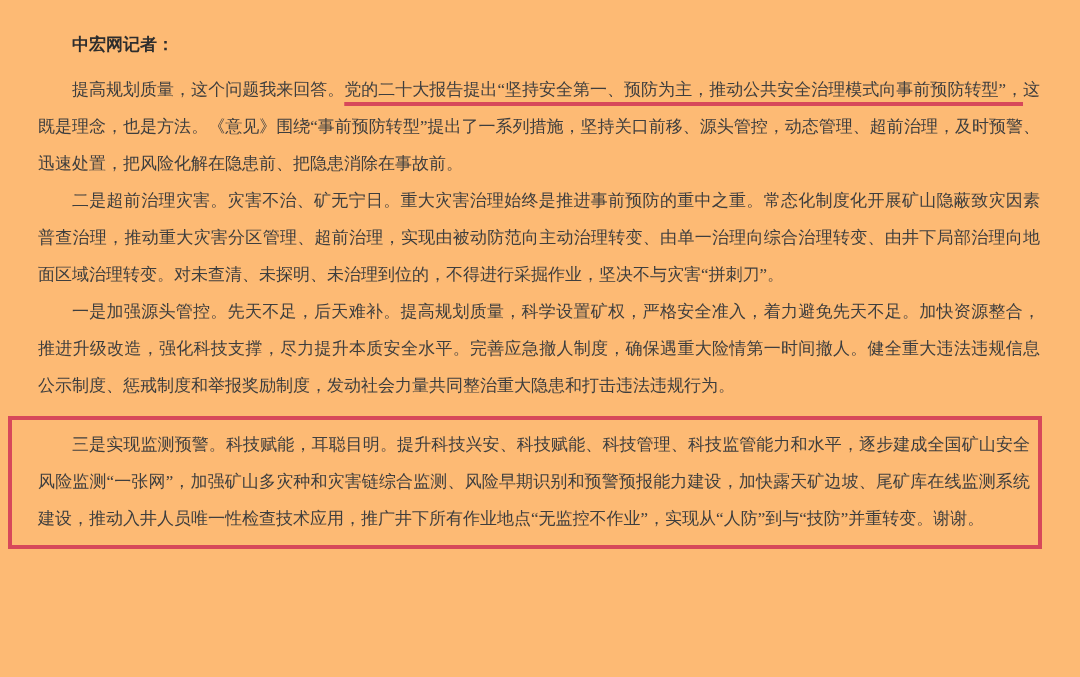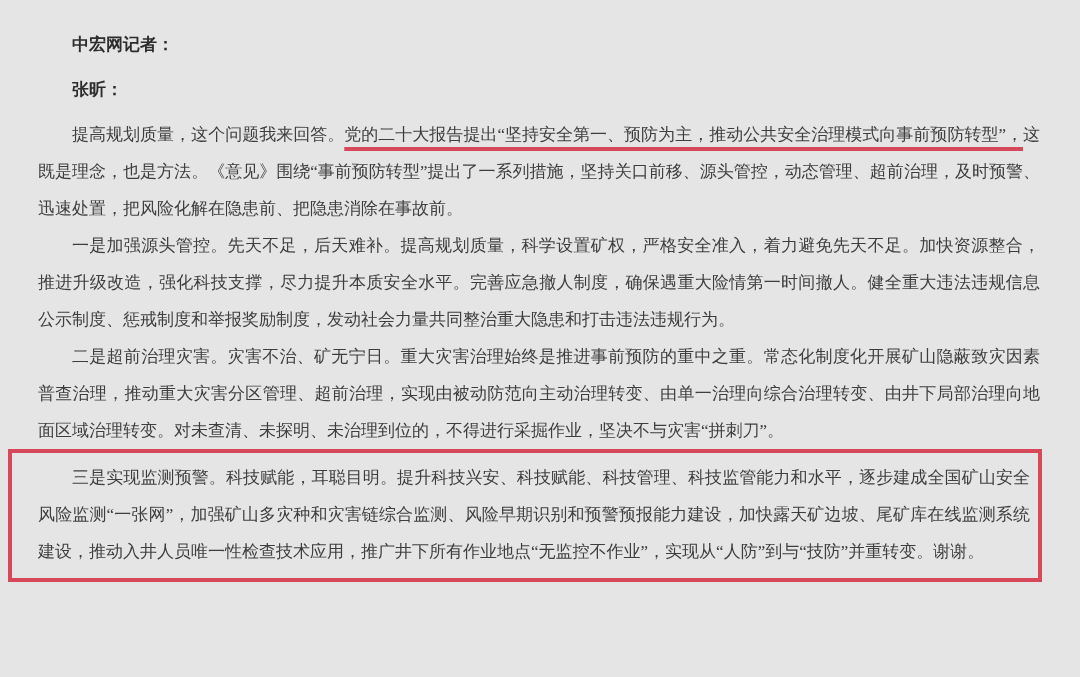--- a/index.html
+++ b/index.html
@@ -5,21 +5,21 @@
   html, body {
     margin: 0;
     padding: 0;
     background: #ffffff;
   }
   .page {
     position: relative;
     width: 1080px;
     height: 677px;
     margin: 0 auto;
-    background: #e5e5e5;
+    background: #fdba74;
     overflow: hidden;
     box-sizing: border-box;
     padding: 26px 40px 0 38px;
     font-family: "Liberation Serif", "DejaVu Serif", serif;
     font-size: 17px;
     line-height: 37px;
     color: #3e3e3e;
     text-align: justify;
   }
   .heading {
@@ -38,38 +38,37 @@
   }
   .red-underline {
     text-decoration: underline;
     text-decoration-color: var(--accent, #d7485a);
     text-decoration-thickness: 4px;
     text-underline-offset: 7px;
     text-decoration-skip-ink: none;
   }
   .highlight-box {
     border: 4px solid var(--accent, #d7485a);
-    margin: 0 -2px 0 -30px;
+    margin: 12px -2px 0 -30px;
     padding: 6px 8px 8px 26px;
     box-sizing: border-box;
   }
 </style>
 </head>
 <body>
 
 <div class="page">
 
   <p class="heading">中宏网记者：</p>
 
 
-  <p class="heading">张昕：</p>
 
   <p class="para"><span>提高规划质量，这个问题我来回答。</span><span class="red-underline">党的二十大报告提出“坚持安全第一、预防为主，推动公共安全治理模式向事前预防转型”，</span><span>这既是理念，也是方法。《意见》围绕“事前预防转型”提出了一系列措施，坚持关口前移、源头管控，动态管理、超前治理，及时预警、迅速处置，把风险化解在隐患前、把隐患消除在事故前。</span></p>
 
+  <p class="para">二是超前治理灾害。灾害不治、矿无宁日。重大灾害治理始终是推进事前预防的重中之重。常态化制度化开展矿山隐蔽致灾因素普查治理，推动重大灾害分区管理、超前治理，实现由被动防范向主动治理转变、由单一治理向综合治理转变、由井下局部治理向地面区域治理转变。对未查清、未探明、未治理到位的，不得进行采掘作业，坚决不与灾害“拼刺刀”。</p>
+
   <p class="para">一是加强源头管控。先天不足，后天难补。提高规划质量，科学设置矿权，严格安全准入，着力避免先天不足。加快资源整合，推进升级改造，强化科技支撑，尽力提升本质安全水平。完善应急撤人制度，确保遇重大险情第一时间撤人。健全重大违法违规信息公示制度、惩戒制度和举报奖励制度，发动社会力量共同整治重大隐患和打击违法违规行为。</p>
-
-  <p class="para">二是超前治理灾害。灾害不治、矿无宁日。重大灾害治理始终是推进事前预防的重中之重。常态化制度化开展矿山隐蔽致灾因素普查治理，推动重大灾害分区管理、超前治理，实现由被动防范向主动治理转变、由单一治理向综合治理转变、由井下局部治理向地面区域治理转变。对未查清、未探明、未治理到位的，不得进行采掘作业，坚决不与灾害“拼刺刀”。</p>
 
   <div class="highlight-box">
     <p class="para">三是实现监测预警。科技赋能，耳聪目明。提升科技兴安、科技赋能、科技管理、科技监管能力和水平，逐步建成全国矿山安全风险监测“一张网”，加强矿山多灾种和灾害链综合监测、风险早期识别和预警预报能力建设，加快露天矿边坡、尾矿库在线监测系统建设，推动入井人员唯一性检查技术应用，推广井下所有作业地点“无监控不作业”，实现从“人防”到与“技防”并重转变。谢谢。</p>
   </div>
 
 </div>
 
 </body></html>

